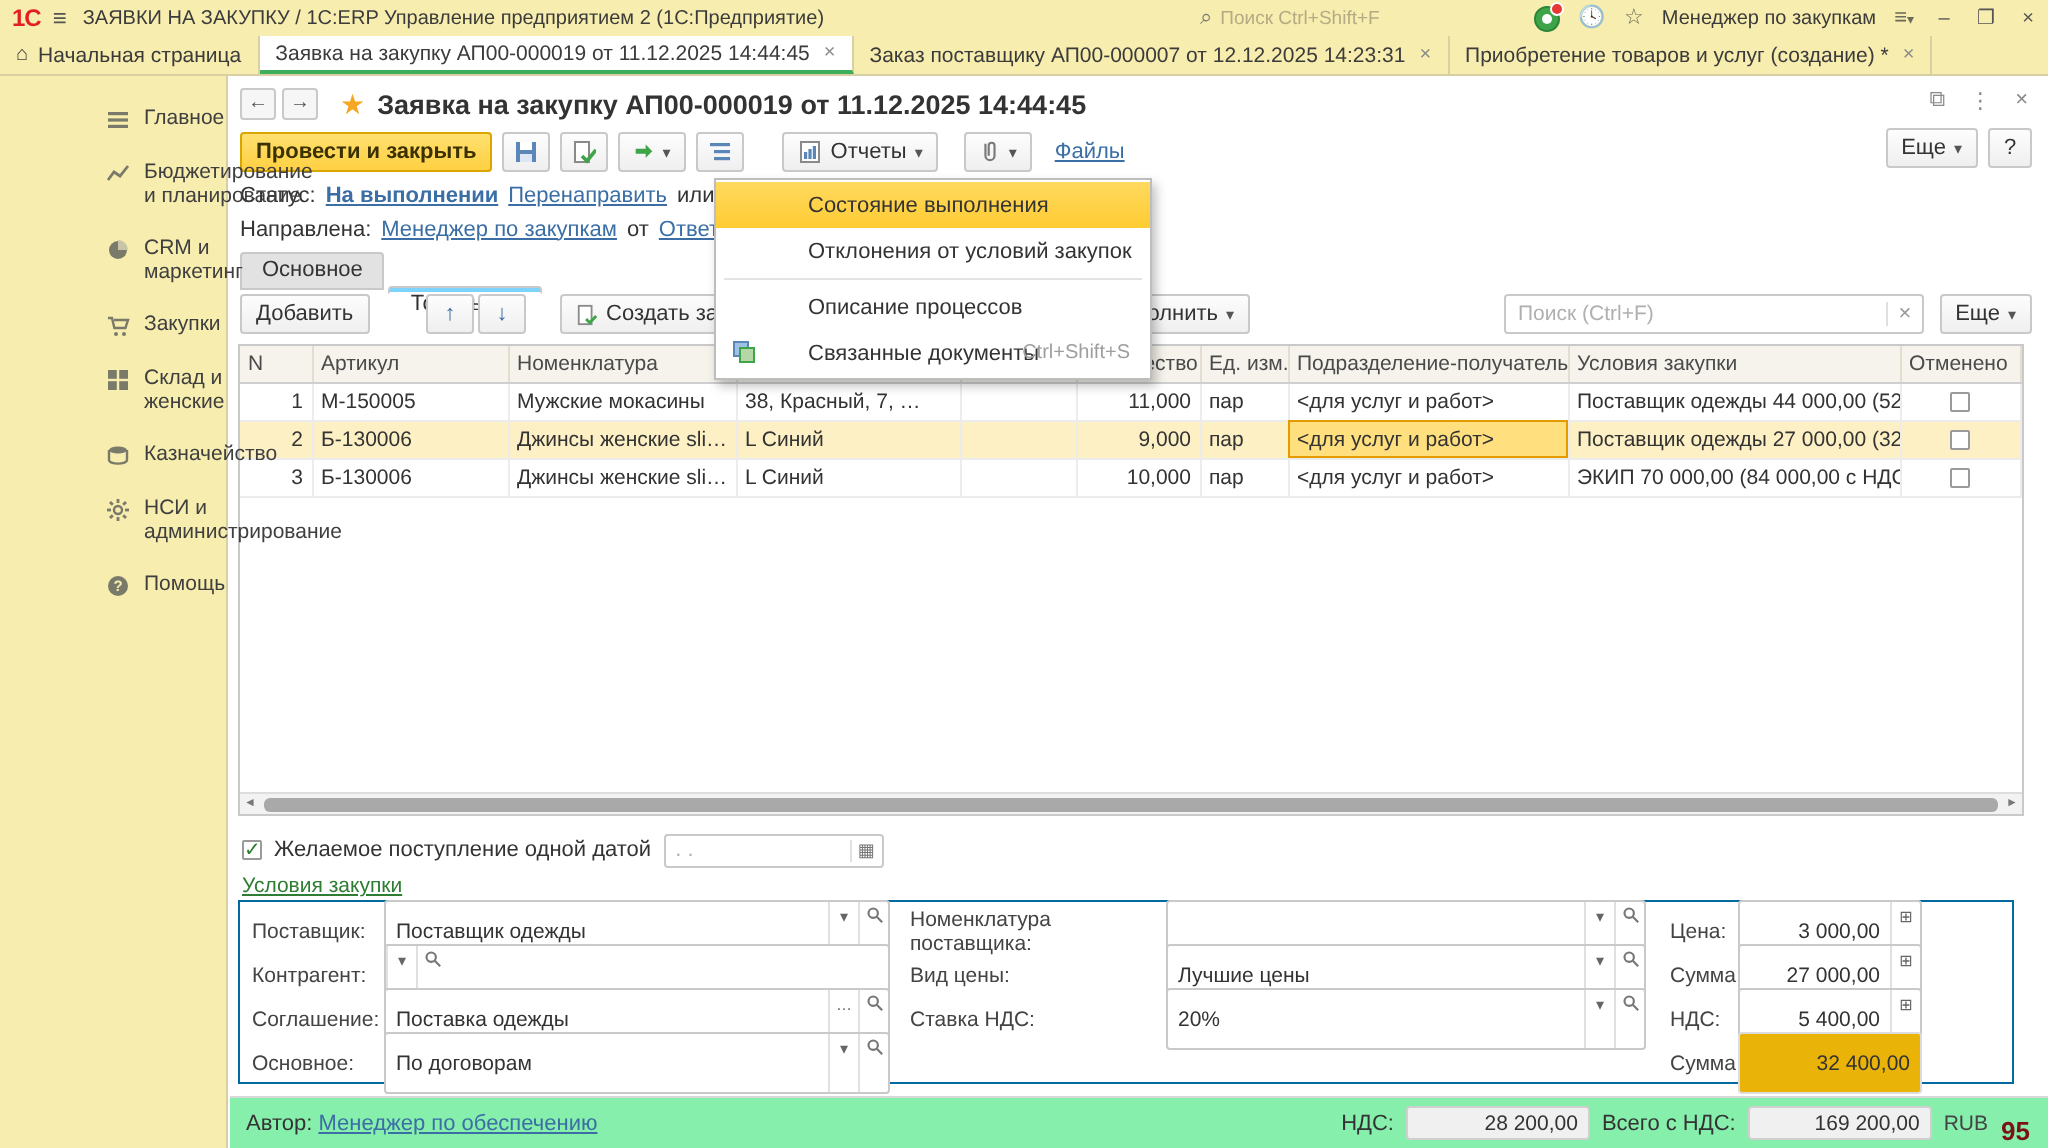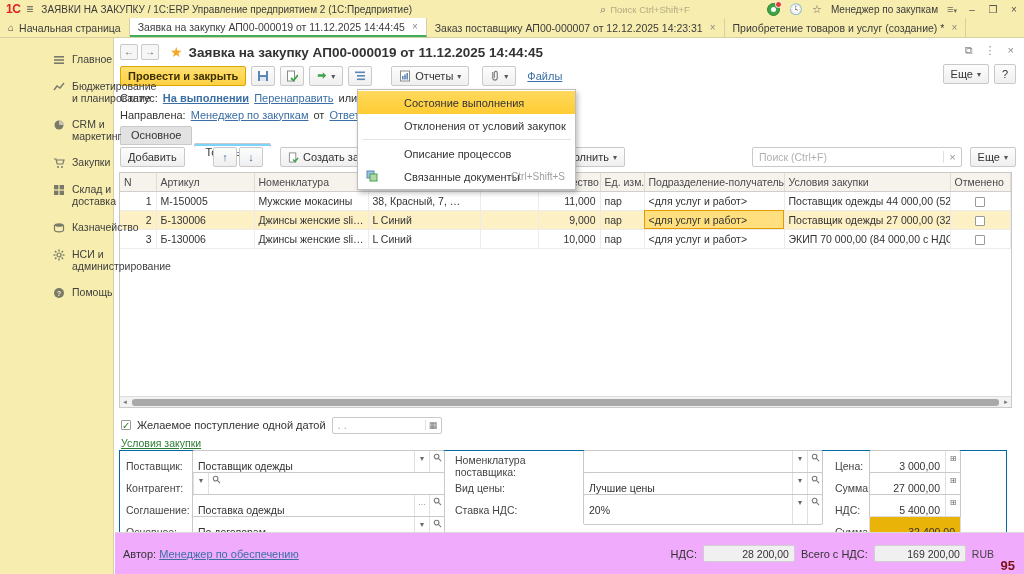--- a/index.html
+++ b/index.html
@@ -99,21 +99,21 @@
   .l3c { width:46px; padding-left:12px; }
   .inp { height:31px; border:1px solid #c9c9c9; border-radius:2px; background:#fff; display:flex; align-items:center; }
   .inp .val { flex:1; padding:0 5px; font-size:10.5px; color:#333; white-space:nowrap; overflow:hidden; }
   .inp .val.right { text-align:right; }
   .inp .dd, .inp .open, .inp .calc, .inp .dots { width:15px; text-align:center; color:#666; border-left:1px solid #e0e0e0; font-size:8px; align-self:stretch; line-height:15px; cursor:pointer; }
   .inp .open svg { margin-top:2px; }
   .w1 { width:253px; } .w2 { width:240px; } .w3 { width:92px; }
   .inp.ro { background:#eab308; border-color:#dcdcdc;justify-content:flex-end; }
 
   
-  .footer { position:absolute; left:0; bottom:0; height:42px; width:100%; border-top:1px solid #d9d9d9; background:#f0abfc; display:flex; align-items:center; padding-left:8px; }
+  .footer { position:absolute; left:0; bottom:0; height:26px; width:100%; border-top:1px solid #d9d9d9; background:#86efac; display:flex; align-items:center; padding-left:8px; }
   .footer .totals { position:absolute; right:30px; display:flex; align-items:center; gap:6px; }
   .tot-box { width:92px; height:17px; background:#f0f0f0; border:1px solid #cfcfcf; border-radius:2px; text-align:right; padding:2px 5px 0 0; font-size:10.5px; color:#333; }
   .cur { font-size:10.5px; color:#444; }
   .slide-num { position:absolute; right:9px; bottom:1px; color:#7b1216; font-weight:bold; font-size:13px; z-index:20; }
 
   
   .menu { position:absolute; left:357px; top:89px; width:219px; background:#fff; border:1px solid #bdbdbd; box-shadow:2px 3px 5px rgba(0,0,0,0.25); z-index:15; padding:1px 0; }
   .mitem { position:relative; height:23px; display:flex; align-items:center; padding-left:46px; font-size:11px; color:#333; cursor:pointer; }
   .mitem.hl { background:linear-gradient(#ffd95e,#ffcc33); }
   .mitem .sc { position:absolute; right:10px; color:#9e9e9e; font-size:10px; }
@@ -198,21 +198,21 @@
   </div>
   <div class="side-item">
     <svg width="12" height="12" viewBox="0 0 12 12">
         <g fill="#7a7a6a">
           <rect x="1" y="1" width="4.4" height="4.4"></rect>
           <rect x="6.6" y="1" width="4.4" height="4.4"></rect>
           <rect x="1" y="6.6" width="4.4" height="4.4"></rect>
           <rect x="6.6" y="6.6" width="4.4" height="4.4"></rect>
         </g>
       </svg>
-    <span class="lbl">Склад и доставка</span>
+    <span class="lbl">Склад и женские</span>
   </div>
   <div class="side-item">
     <svg width="12" height="12" viewBox="0 0 12 12">
         <ellipse cx="6" cy="3" rx="4.5" ry="1.8" fill="#7a7a6a"></ellipse>
         <path d="M1.5 3 v5 c0 1 2 1.8 4.5 1.8 s4.5-.8 4.5-1.8 v-5" fill="none" stroke="#7a7a6a" stroke-width="1.2"></path>
       </svg>
     <span class="lbl">Казначейство</span>
   </div>
   <div class="side-item">
     <svg width="12" height="12" viewBox="0 0 12 12">

